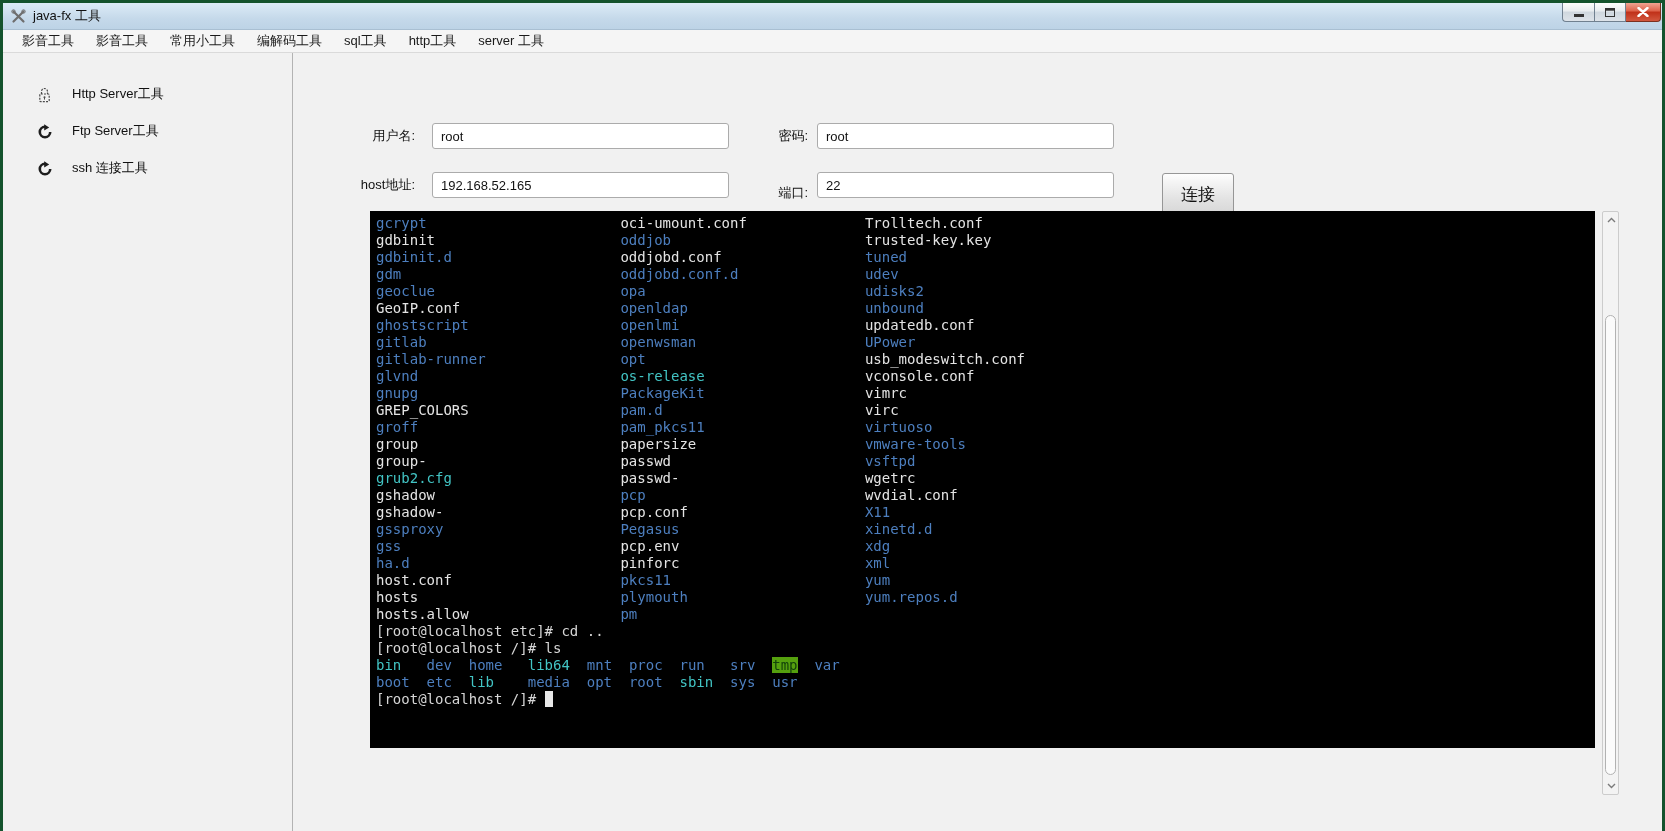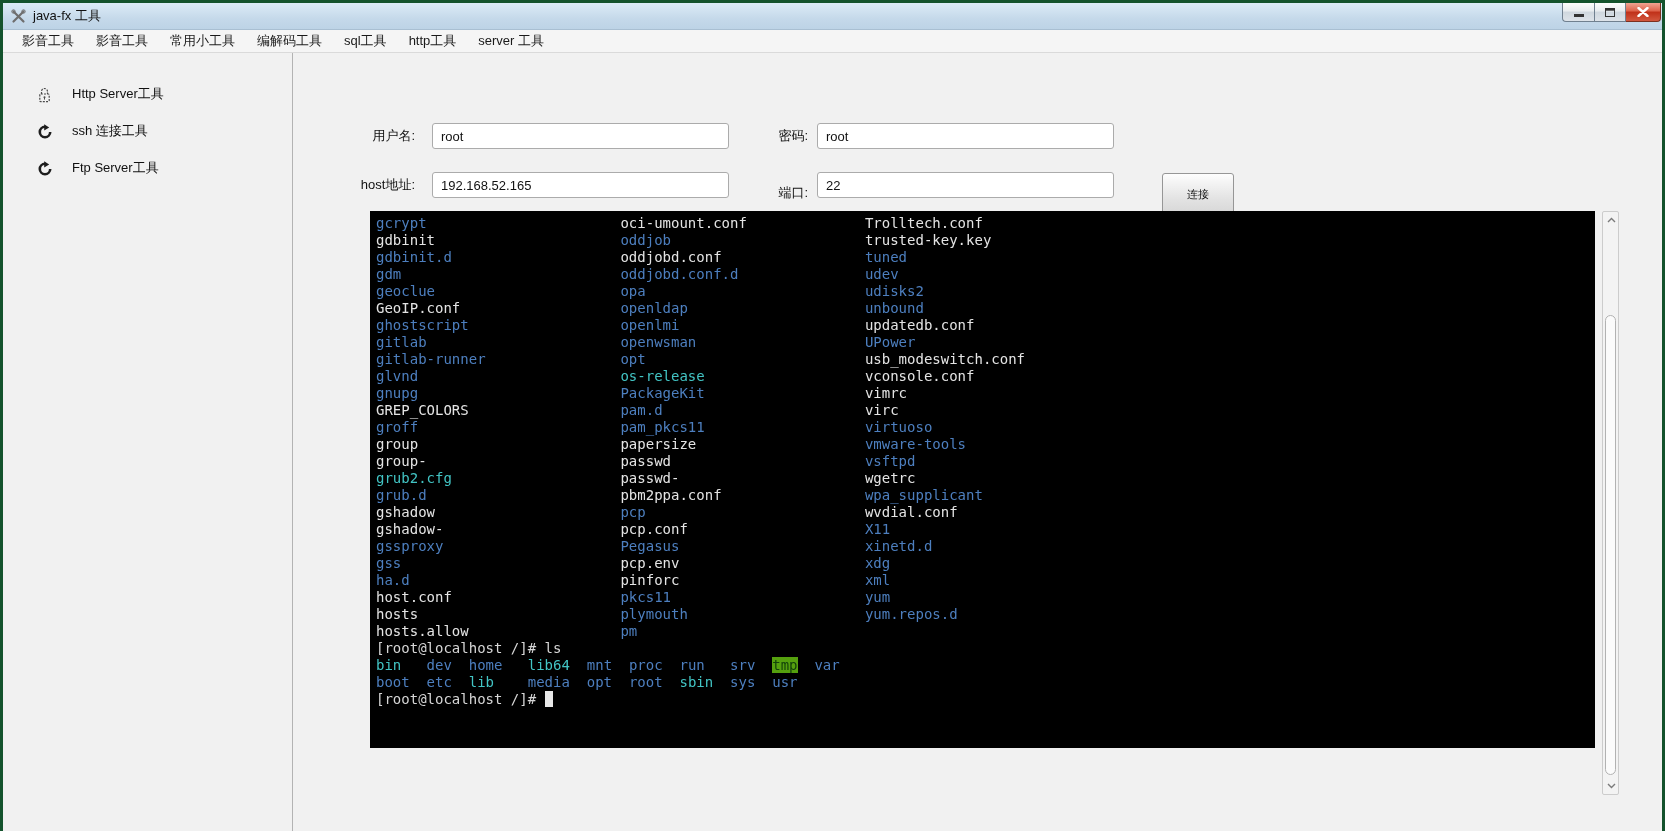--- a/index.html
+++ b/index.html
@@ -52,24 +52,24 @@
   .side-label{font-size:13px;color:#111;}
   .main{position:relative;flex:1;background:#f1f1f1;}
   
   .lbl{position:absolute;height:26px;line-height:26px;font-size:13px;color:#111;text-align:right;}
   .inp{
     position:absolute;width:297px;height:26px;box-sizing:border-box;
     border:1px solid #ababab;border-radius:3px;background:#fff;
     font-family:"Liberation Sans",sans-serif;font-size:13px;color:#111;padding:0 8px;outline:none;
   }
   .btn-connect{
-    position:absolute;left:869px;top:120px;height:43px;padding:0 24px;
+    position:absolute;left:869px;top:120px;height:43px;padding:0 18px;
     border:1px solid #969696;border-radius:3px;
     background:linear-gradient(#fdfdfd,#e3e3e3 60%,#d6d6d6);
-    font-family:"Liberation Sans",sans-serif;font-size:11px;color:#111;
+    font-family:"Liberation Sans",sans-serif;font-size:17px;color:#111;
   }
   
   .terminal{
     position:absolute;left:77px;top:158px;width:1225px;height:537px;
     background:var(--c-terminal_bg,#000);box-sizing:border-box;
     padding:4px 8px 0 6px;overflow:hidden;cursor:text;
   }
   .tline{
     font-family:"DejaVu Sans Mono",monospace;font-size:14px;line-height:17px;height:17px;
     white-space:pre;
@@ -149,30 +149,30 @@
         </span>
         <span class="side-label">Http Server工具</span>
       </div>
       <div class="side-item">
         <span class="side-icon">
           <svg width="16" height="16" viewBox="0 0 16 16">
             <path d="M8 1.5 a6.5 6.5 0 1 0 6.5 6.5 h-2.6 a3.9 3.9 0 1 1 -3.9 -3.9 z" fill="#1d1d1d"></path>
             <path d="M7.2 0.2 L12.2 3.4 L7.2 6.4 Z" fill="#1d1d1d"></path>
           </svg>
         </span>
-        <span class="side-label">ssh 连接工具</span>
+        <span class="side-label">Ftp Server工具</span>
       </div>
       <div class="side-item">
         <span class="side-icon">
           <svg width="16" height="16" viewBox="0 0 16 16">
             <path d="M8 1.5 a6.5 6.5 0 1 0 6.5 6.5 h-2.6 a3.9 3.9 0 1 1 -3.9 -3.9 z" fill="#1d1d1d"></path>
             <path d="M7.2 0.2 L12.2 3.4 L7.2 6.4 Z" fill="#1d1d1d"></path>
           </svg>
         </span>
-        <span class="side-label">Ftp Server工具</span>
+        <span class="side-label">ssh 连接工具</span>
       </div>
     </div>
 
     <div class="main">
 
       <span class="lbl" style="left:30px;top:70px;width:92px;">用户名:</span>
       <input class="inp" style="left: 139px; top: 70px;" type="text" value="root">
 
       <span class="lbl" style="left:430px;top:70px;width:85px;">密码:</span>
       <input class="inp" style="left: 524px; top: 70px;" type="text" value="root">
@@ -195,29 +195,29 @@
           <div class="tline"><span class="t-b">ghostscript                  </span><span class="t-b">openlmi                      </span><span class="t-w">updatedb.conf</span></div>
           <div class="tline"><span class="t-b">gitlab                       </span><span class="t-b">openwsman                    </span><span class="t-b">UPower</span></div>
           <div class="tline"><span class="t-b">gitlab-runner                </span><span class="t-b">opt                          </span><span class="t-w">usb_modeswitch.conf</span></div>
           <div class="tline"><span class="t-b">glvnd                        </span><span class="t-c">os-release                   </span><span class="t-w">vconsole.conf</span></div>
           <div class="tline"><span class="t-b">gnupg                        </span><span class="t-b">PackageKit                   </span><span class="t-w">vimrc</span></div>
           <div class="tline"><span class="t-w">GREP_COLORS                  </span><span class="t-b">pam.d                        </span><span class="t-w">virc</span></div>
           <div class="tline"><span class="t-b">groff                        </span><span class="t-b">pam_pkcs11                   </span><span class="t-b">virtuoso</span></div>
           <div class="tline"><span class="t-w">group                        </span><span class="t-w">papersize                    </span><span class="t-b">vmware-tools</span></div>
           <div class="tline"><span class="t-w">group-                       </span><span class="t-w">passwd                       </span><span class="t-b">vsftpd</span></div>
           <div class="tline"><span class="t-c">grub2.cfg                    </span><span class="t-w">passwd-                      </span><span class="t-w">wgetrc</span></div>
-          <div class="tline"><span class="t-b">grub.d                       </span><span class="t-w">pbm2ppa.conf                 </span><span class="t-b">wpa_supplicant</span></div>
           <div class="tline"><span class="t-w">gshadow                      </span><span class="t-b">pcp                          </span><span class="t-w">wvdial.conf</span></div>
           <div class="tline"><span class="t-w">gshadow-                     </span><span class="t-w">pcp.conf                     </span><span class="t-b">X11</span></div>
           <div class="tline"><span class="t-b">gssproxy                     </span><span class="t-b">Pegasus                      </span><span class="t-b">xinetd.d</span></div>
           <div class="tline"><span class="t-b">gss                          </span><span class="t-w">pcp.env                      </span><span class="t-b">xdg</span></div>
           <div class="tline"><span class="t-b">ha.d                         </span><span class="t-w">pinforc                      </span><span class="t-b">xml</span></div>
           <div class="tline"><span class="t-w">host.conf                    </span><span class="t-b">pkcs11                       </span><span class="t-b">yum</span></div>
           <div class="tline"><span class="t-w">hosts                        </span><span class="t-b">plymouth                     </span><span class="t-b">yum.repos.d</span></div>
           <div class="tline"><span class="t-w">hosts.allow                  </span><span class="t-b">pm</span></div>
+          <div class="tline"><span class="t-p">[root@localhost etc]# cd ..</span></div>
           <div class="tline"><span class="t-p">[root@localhost /]# ls</span></div>
           <div class="tline"><span class="t-c">bin</span><span class="t-w">   </span><span class="t-b">dev</span><span class="t-w">  </span><span class="t-b">home</span><span class="t-w">   </span><span class="t-c">lib64</span><span class="t-w">  </span><span class="t-b">mnt</span><span class="t-w">  </span><span class="t-b">proc</span><span class="t-w">  </span><span class="t-b">run</span><span class="t-w">   </span><span class="t-b">srv</span><span class="t-w">  </span><span class="t-g">tmp</span><span class="t-w">  </span><span class="t-b">var</span></div>
           <div class="tline"><span class="t-b">boot</span><span class="t-w">  </span><span class="t-b">etc</span><span class="t-w">  </span><span class="t-c">lib</span><span class="t-w">    </span><span class="t-b">media</span><span class="t-w">  </span><span class="t-b">opt</span><span class="t-w">  </span><span class="t-b">root</span><span class="t-w">  </span><span class="t-c">sbin</span><span class="t-w">  </span><span class="t-b">sys</span><span class="t-w">  </span><span class="t-b">usr</span></div>
           <div class="tline"><span class="t-p">[root@localhost /]# </span><span class="t-cur"> </span></div>
         </div>
 
       <div class="vscroll">
         <div class="sb-arrow sb-up">
           <svg width="9" height="6" viewBox="0 0 9 6">
               <path d="M1 5 L4.5 1.5 L8 5" fill="none" stroke="#7a7a7a" stroke-width="1.4"></path>

